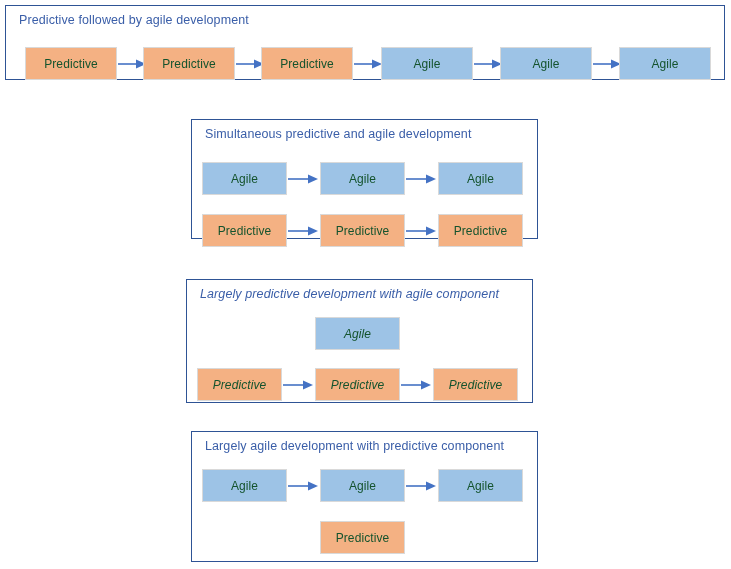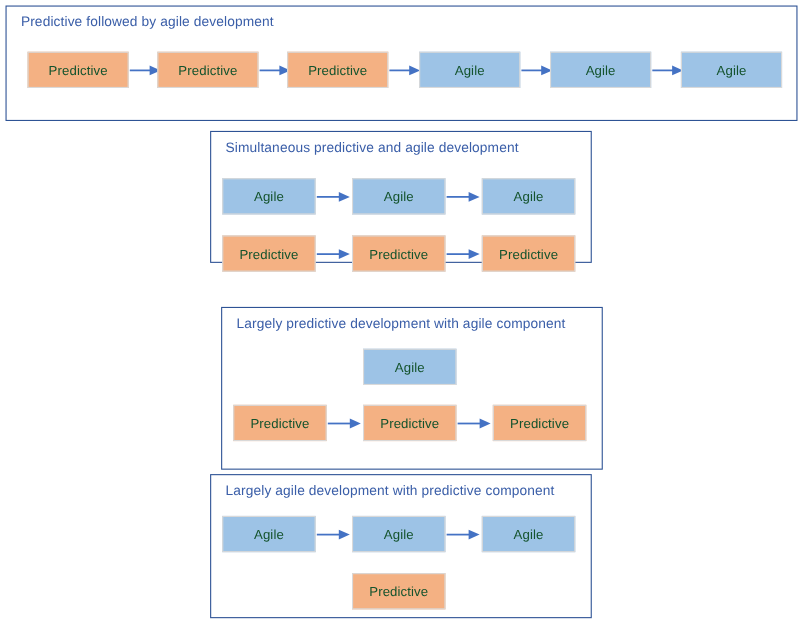--- a/index.html
+++ b/index.html
@@ -47,21 +47,21 @@
   .arrow {
     position: absolute;
     height: 12px;
     display: block;
   }
   .arrow svg { display: block; overflow: visible; }
 </style>
 </head>
 <body>
 
-<div class="panel" style="left:5px; top:5px; width:720px; height:105px;">
+<div class="panel" style="left:5px; top:5px; width:720px; height:75px;">
   <div class="panel-title">Predictive followed by agile development</div>
 
   <div class="node predictive" style="left:19px; top:41px; width:92px; height:33px;">
     <span>Predictive</span>
   </div>
   <div class="arrow" style="left:112px; top:52px; width:29px;">
     <svg width="29" height="12" viewBox="0 0 29 12">
         <path d="M0 6 H20" stroke="#4472C4" stroke-width="1.6" fill="none"></path>
         <path d="M18 1.5 L28 6 L18 10.5 Z" fill="#4472C4"></path>
       </svg>
@@ -153,21 +153,21 @@
     <svg width="31" height="12" viewBox="0 0 31 12">
         <path d="M0 6 H22" stroke="#4472C4" stroke-width="1.6" fill="none"></path>
         <path d="M20 1.5 L30 6 L20 10.5 Z" fill="#4472C4"></path>
       </svg>
   </div>
   <div class="node predictive" style="left:246px; top:94px; width:85px; height:33px;">
     <span>Predictive</span>
   </div>
 </div>
 
-<div class="panel" style="left:201px; top:279px; width:347px; height:148px;">
+<div class="panel" style="left:186px; top:279px; width:347px; height:124px;font-style:italic;">
   <div class="panel-title">Largely predictive development with agile component</div>
 
   <div class="node agile" style="left:128px; top:37px; width:85px; height:33px;">
     <span>Agile</span>
   </div>
 
   <div class="node predictive" style="left:10px; top:88px; width:85px; height:33px;">
     <span>Predictive</span>
   </div>
   <div class="arrow" style="left:96px; top:99px; width:31px;">

